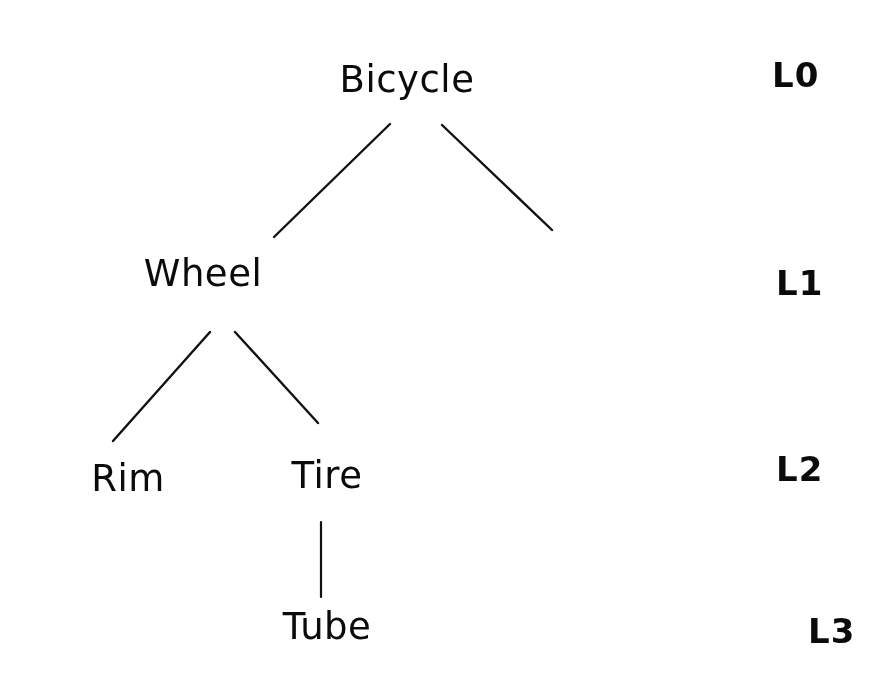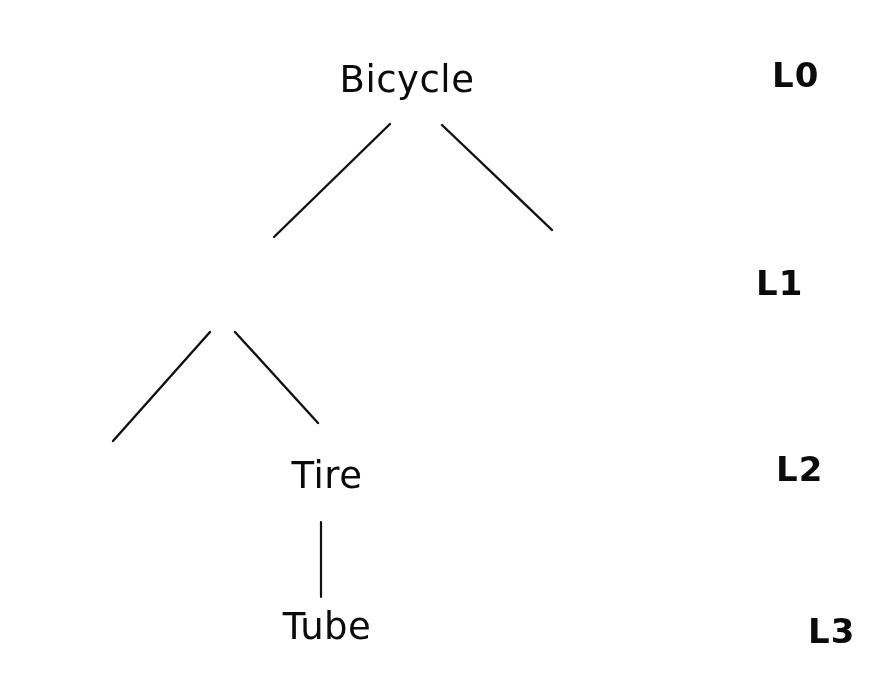--- a/index.html
+++ b/index.html
@@ -53,21 +53,23 @@
 
   <svg id="edges" viewBox="0 0 870 690" xmlns="http://www.w3.org/2000/svg">
     <line stroke="#111111" stroke-width="2.4" stroke-linecap="round" x1="390" y1="124" x2="274" y2="237"></line>
     <line stroke="#111111" stroke-width="2.4" stroke-linecap="round" x1="442" y1="125" x2="552" y2="230"></line>
     <line stroke="#111111" stroke-width="2.4" stroke-linecap="round" x1="210" y1="332" x2="113" y2="441"></line>
     <line stroke="#111111" stroke-width="2.4" stroke-linecap="round" x1="235" y1="332" x2="318" y2="423"></line>
     <line stroke="#111111" stroke-width="2.2" stroke-linecap="round" x1="321" y1="522" x2="321" y2="597"></line>
   </svg>
 
   <div class="node-label" style="left: 407px; top: 98px;">Bicycle</div>
+  <div class="node-label" style="left: 203px; top: 292px;">Wheel</div>
+  <div class="node-label" style="left: 128px; top: 497px;">Rim</div>
   <div class="node-label" style="left: 327px; top: 645px;">Tube</div>
   <div class="node-label" style="left: 327px; top: 494px;">Tire</div>
 
   <div class="level-label" style="left: 772px; top: 92px;">L0</div>
-  <div class="level-label" style="left: 756px; top: 300px;">L1</div>
+  <div class="level-label" style="left: 776px; top: 300px;">L1</div>
   <div class="level-label" style="left: 776px; top: 486px; text-align: right;">L2</div>
   <div class="level-label" style="left: 808px; top: 648px;">L3</div>
 
 </div>
 
 </body></html>

